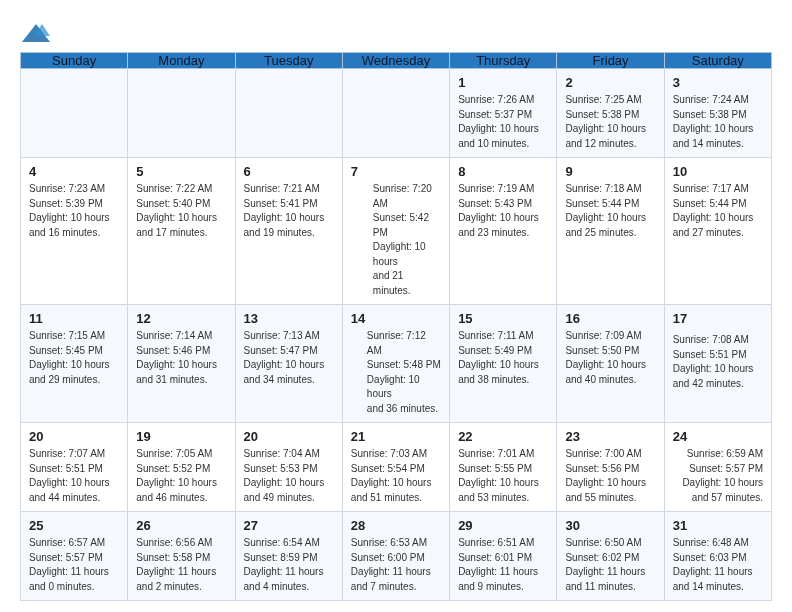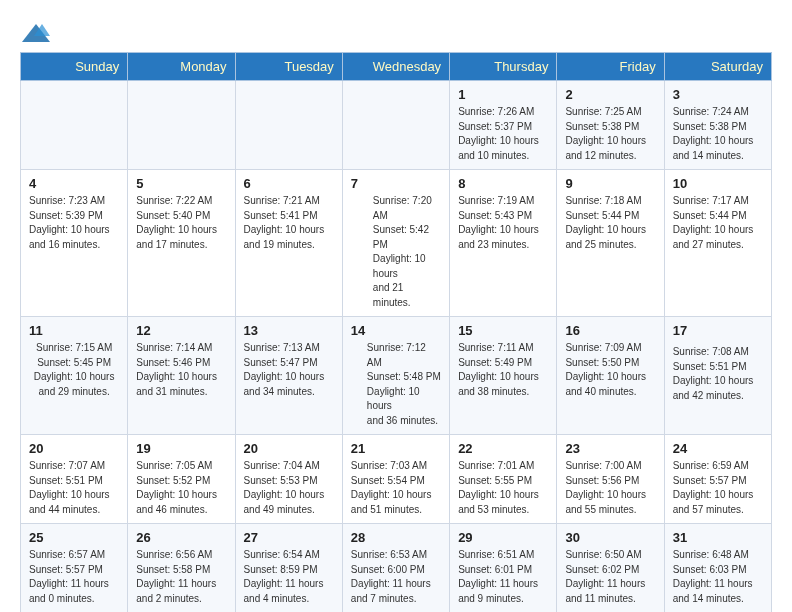--- a/index.html
+++ b/index.html
@@ -47,23 +47,23 @@
       font-size: 14px;
       color: #555;
     }
     table {
       width: 100%;
       border-collapse: collapse;
       table-layout: fixed;
     }
     th {
       background-color: #2878c0;
-      color: #fef9c3;
-      text-align: right;
-      padding: 6px 8px;
+      color: #0f172a;
+      text-align: center;
+      padding: 0 8px;
       font-size: 13px;
       font-weight: normal;
       border: 1px solid #aac4e0;
     }
     td {
       vertical-align: top;
       padding: 6px 8px;
       font-size: 10.5px;
       color: #333;
       border: 1px solid #d0d8e4;
@@ -195,21 +195,21 @@
           <div class="day-number">10</div>
           <div class="day-info" style="white-space: pre-line;">Sunrise: 7:17 AM
 Sunset: 5:44 PM
 Daylight: 10 hours
 and 27 minutes.</div>
         </td>
       </tr>
       <tr>
         <td>
           <div class="day-number">11</div>
-          <div class="day-info" style="white-space: pre-line; text-align: center;">Sunrise: 7:15 AM
+          <div class="day-info" style="white-space: pre-line;">Sunrise: 7:15 AM
 Sunset: 5:45 PM
 Daylight: 10 hours
 and 29 minutes.</div>
         </td>
         <td>
           <div class="day-number">12</div>
           <div class="day-info" style="white-space: pre-line;">Sunrise: 7:14 AM
 Sunset: 5:46 PM
 Daylight: 10 hours
 and 31 minutes.</div>
@@ -288,21 +288,21 @@
         </td>
         <td>
           <div class="day-number">23</div>
           <div class="day-info" style="white-space: pre-line;">Sunrise: 7:00 AM
 Sunset: 5:56 PM
 Daylight: 10 hours
 and 55 minutes.</div>
         </td>
         <td>
           <div class="day-number">24</div>
-          <div class="day-info" style="white-space: pre-line;">Sunrise: 6:59 AM
+          <div class="day-info" style="white-space: pre-line; text-align: right;">Sunrise: 6:59 AM
 Sunset: 5:57 PM
 Daylight: 10 hours
 and 57 minutes.</div>
         </td>
       </tr>
       <tr>
         <td>
           <div class="day-number">25</div>
           <div class="day-info" style="white-space: pre-line;">Sunrise: 6:57 AM
 Sunset: 5:57 PM

